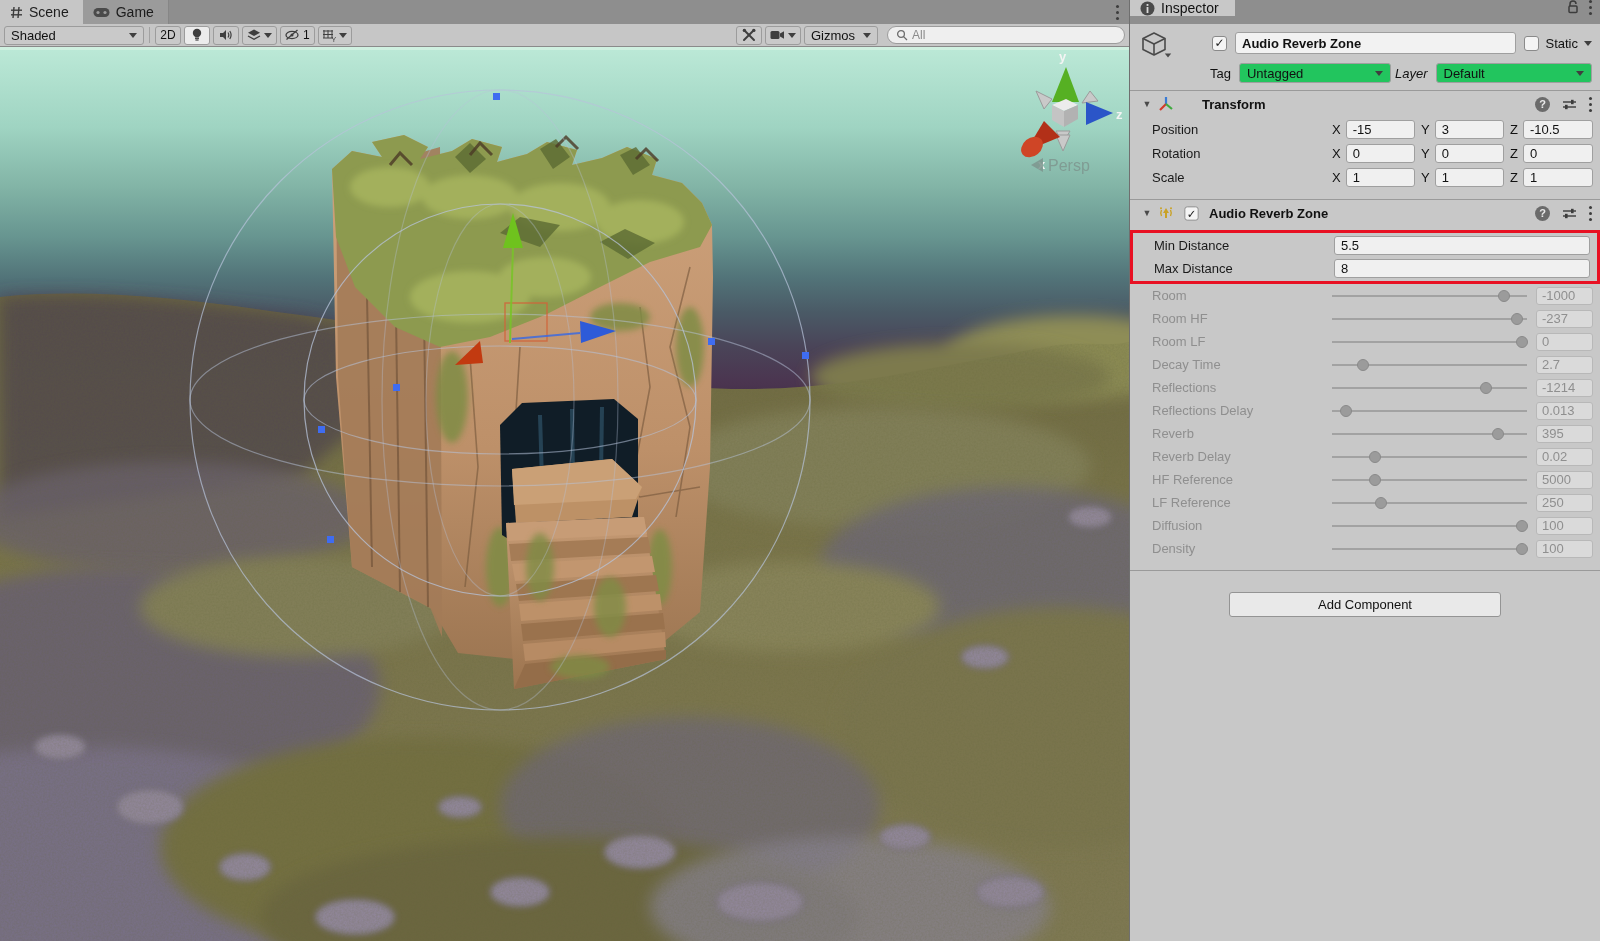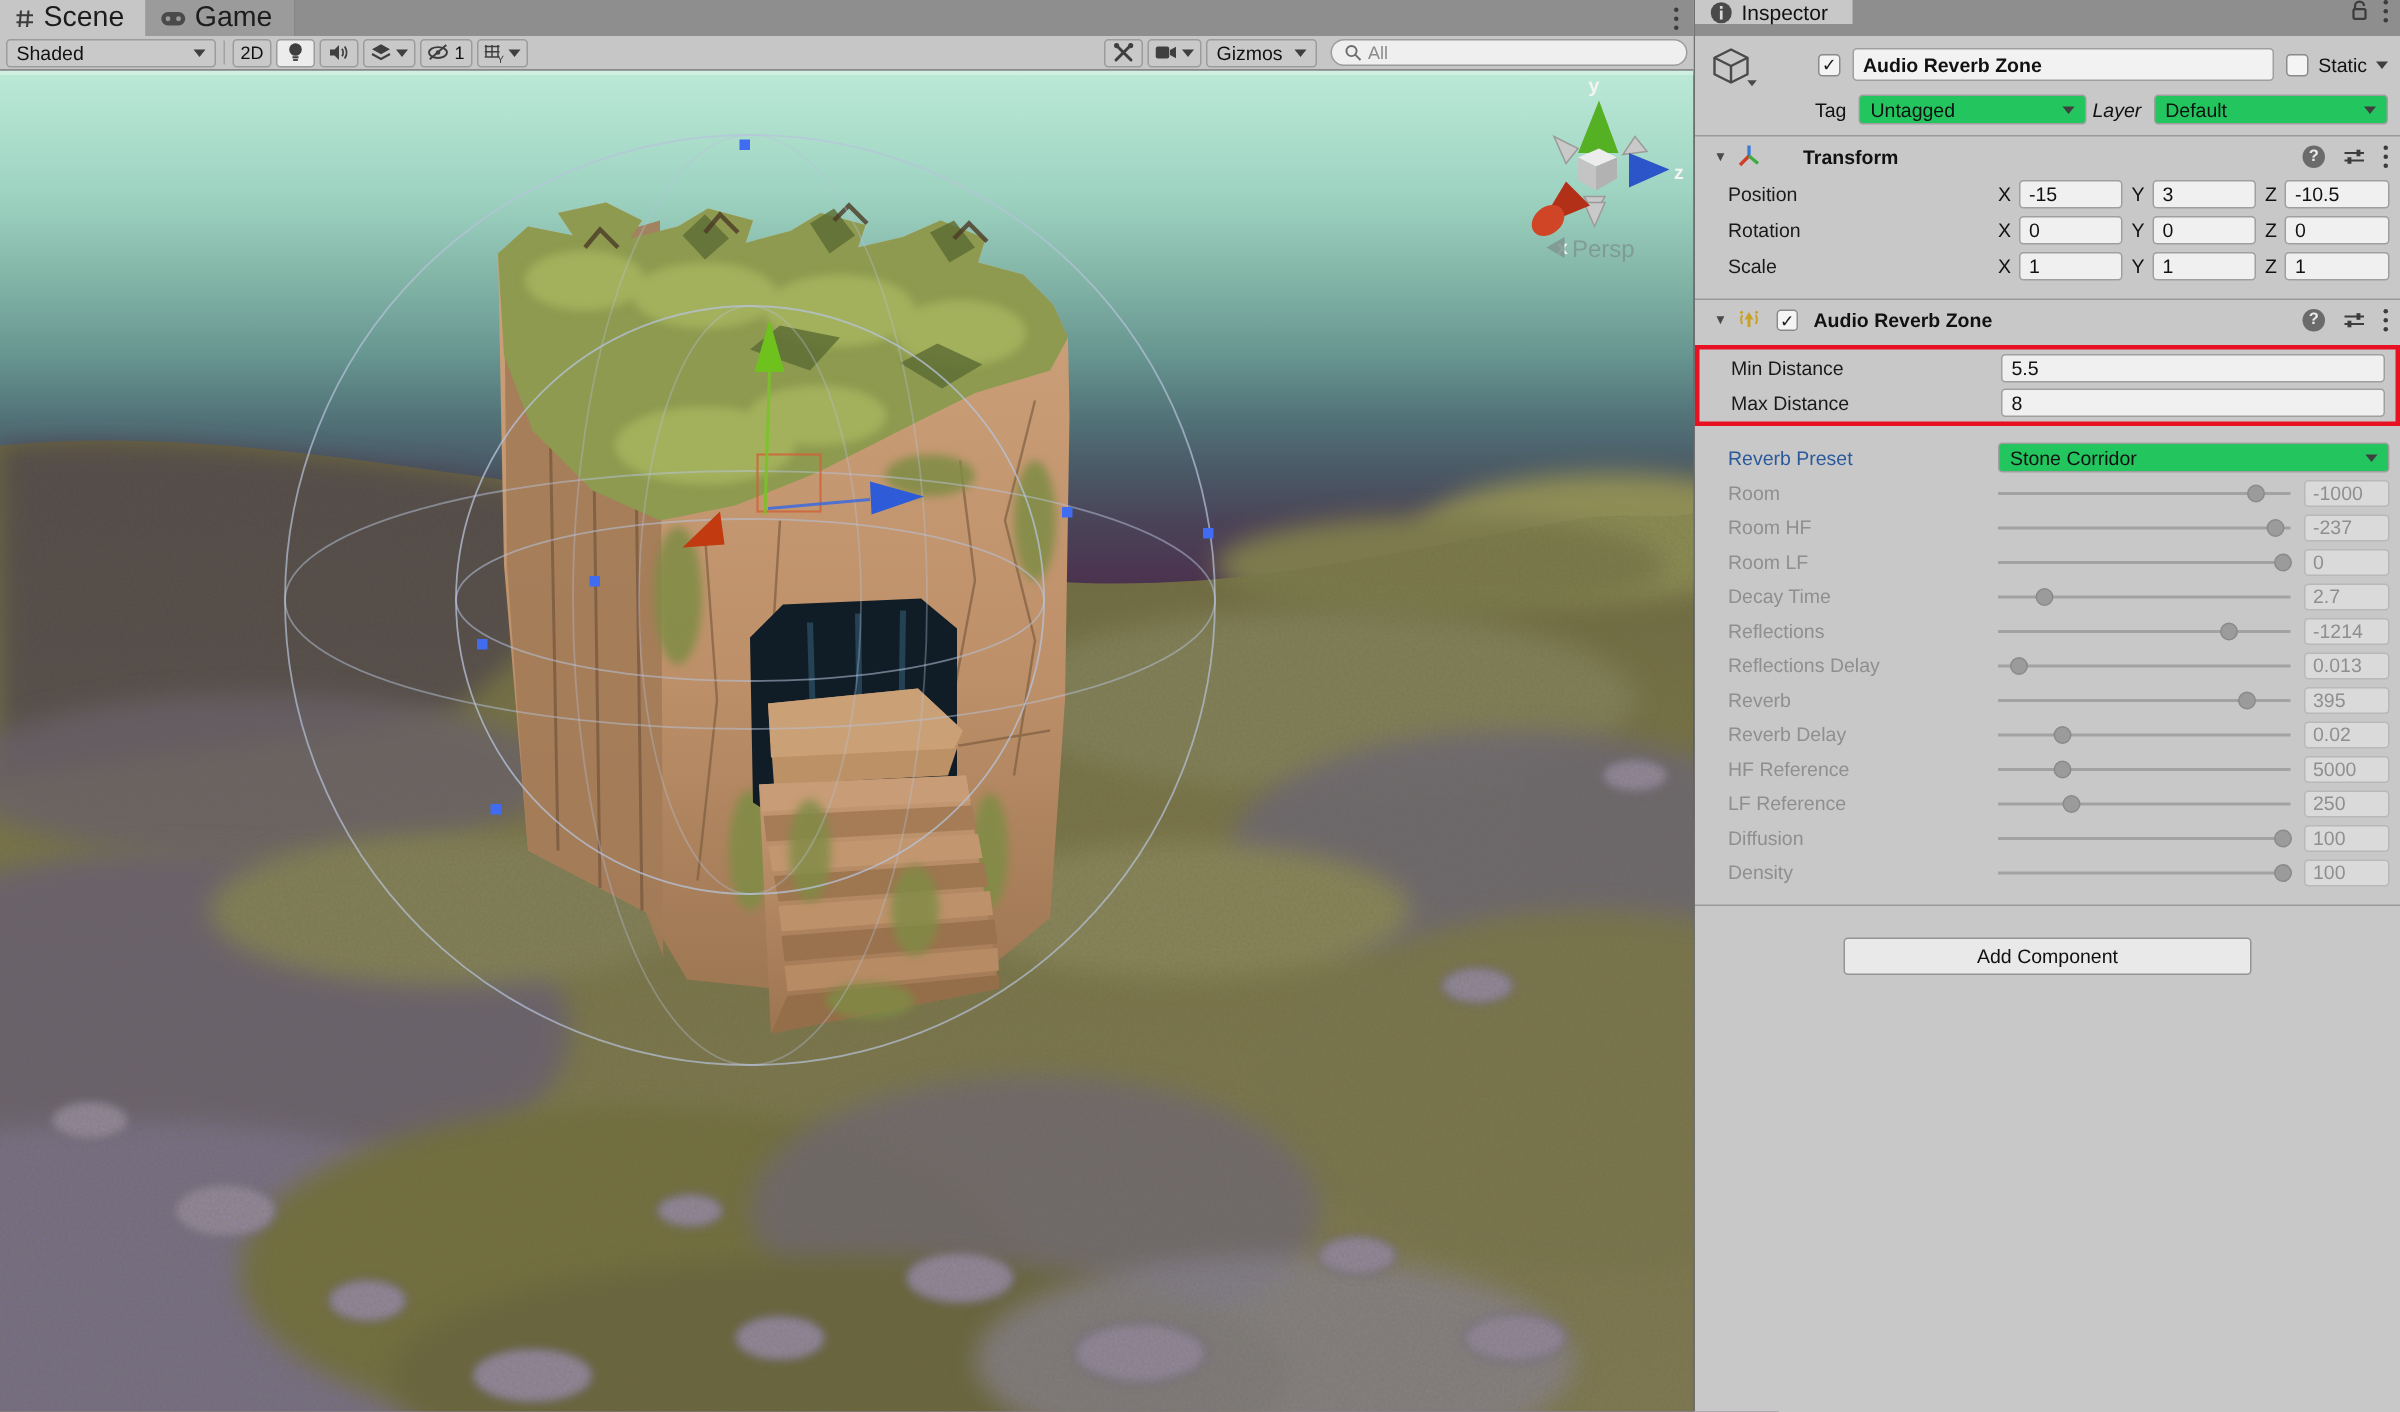--- a/index.html
+++ b/index.html
@@ -13,21 +13,21 @@
     border-top:5px solid #3f3f3f; display:inline-block; }
   .fold { font-size:9px; color:#4a4a4a; width:14px; display:inline-block; text-align:center; }
   .checkbox { width:15px; height:15px; background:#f4f4f4; border:1px solid #8a8a8a; border-radius:3px;
     display:inline-flex; align-items:center; justify-content:center; font-size:12px; color:#1b1b1b; font-weight:bold; }
   .kebab { display:inline-block; width:3px; height:3px; border-radius:50%; background:#3c3c3c;
     box-shadow:0 6px 0 #3c3c3c, 0 -6px 0 #3c3c3c; }
 
   
   .scene-pane { width:1130px; height:941px; display:flex; flex-direction:column; border-right:1px solid #6f6f6f; }
   .tabbar { height:24px; background:#8e8e8e; display:flex; align-items:stretch; flex:0 0 24px; }
-  .tab { display:flex; align-items:center; gap:6px; padding:0 14px 0 10px; font-size:19px; color:#1c1c1c; }
+  .tab { display:flex; align-items:center; gap:6px; padding:0 14px 0 10px; font-size:14px; color:#1c1c1c; }
   .tab.active { background:#c6c6c6; }
   .tab.idle { background:#9b9b9b; border-right:1px solid #868686; }
   .tabbar .spacer { flex:1; }
   .tabbar-menu { width:24px; display:flex; align-items:center; justify-content:center; }
 
   .toolbar { height:23px; background:#c6c6c6; border-bottom:1px solid #8a8a8a; display:flex; align-items:center;
     padding:0 4px; gap:3px; flex:0 0 23px; }
   .tb-drop { height:19px; background:#c9c9c9; border:1px solid #9c9c9c; border-radius:3px;
     display:flex; align-items:center; justify-content:space-between; padding:0 6px; }
   .tb-btn { height:19px; min-width:26px; background:#c9c9c9; border:1px solid #9c9c9c; border-radius:3px;
@@ -608,27 +608,20 @@
           </div>
       </div>
       <div class="prop-row">
         <span class="prop-label">Max Distance</span>
         <div class="fieldbox">
             <span>8</span>
           </div>
       </div>
     </div>
 
-    <div class="prop-row" style="margin-top:9px;">
-      <span class="prop-label blue">Reverb Preset</span>
-      <div class="dropdown" style="flex:1;">
-        <span>Stone Corridor</span>
-        <span class="tri-down"></span>
-      </div>
-    </div>
 
     <div>
         <div class="prop-row slider-row">
           <span class="prop-label dim">Room</span>
           <div class="slider">
             <div class="track"></div>
             <div class="thumb" style="left: calc(88%);"></div>
           </div>
           <div class="value-box">-1000</div>
         </div>

